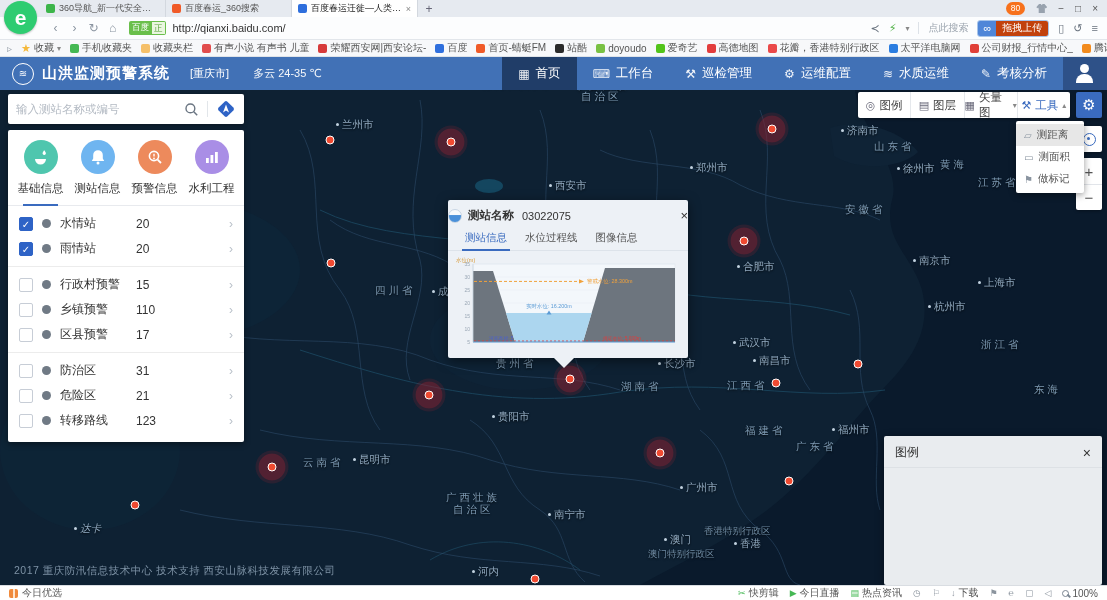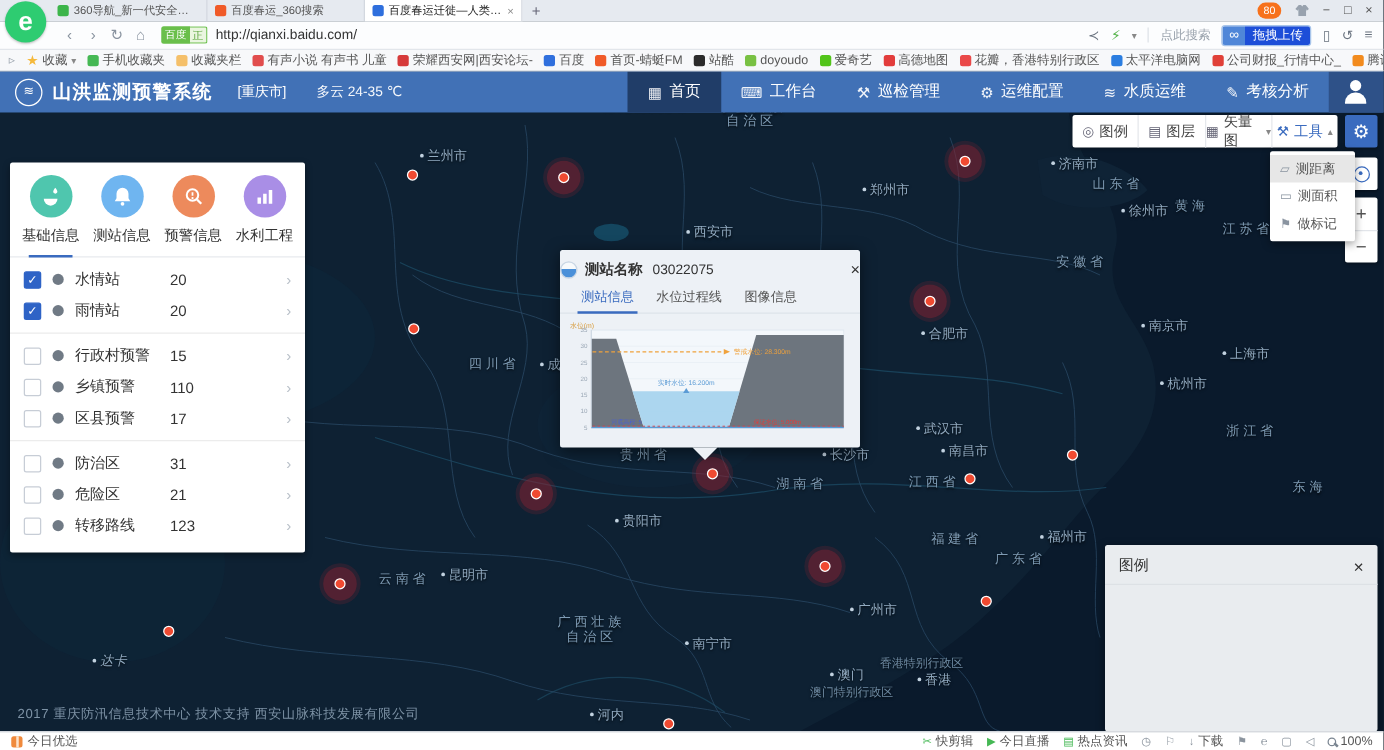--- a/index.html
+++ b/index.html
@@ -24,21 +24,21 @@
   .navg{width:19px;text-align:center;color:#8a94a0;font-size:12px}
   .sitebadge{display:flex;margin:0 7px;font-size:8.5px;line-height:12px}
   .sb1{background:#6abf4b;color:#fff;padding:0 3px;border-radius:2px 0 0 2px}
   .sb2{background:#eaf6e0;color:#58a23a;padding:0 2px;border:1px solid #6abf4b;border-left:0;border-radius:0 2px 2px 0}
   .url{color:#333;font-size:11px}
   .addr-right{margin-left:auto;display:flex;align-items:center;gap:9px;padding-right:9px;color:#68727e;font-size:11px}
   .vsep{width:1px;height:12px;background:#dde2e8}
   .searchhint{color:#9aa3ad;font-size:10px}
   .uploadwrap{display:flex;align-items:stretch;background:#d7e5f7;border:1px solid #a7c4ea;border-radius:3px;overflow:hidden;height:17px}
   .cloudbtn{background:#4f86d8;color:#fff;padding:0 5px;font-size:11px;display:flex;align-items:center}
-  .uploadtip{color:#fff;background:#1d4ed8;font-size:10px;padding:0 6px;display:flex;align-items:center}
+  .uploadtip{color:#fff;background:#c2410c;font-size:10px;padding:0 6px;display:flex;align-items:center}
   .bookmarks{position:absolute;top:40px;left:0;right:0;height:17px;background:#f7f8fa;border-bottom:1px solid #dfe3e8;display:flex;align-items:center;font-size:10px;color:#555;padding:0 7px;gap:9px;white-space:nowrap;overflow:hidden;z-index:38}
   .bm{display:flex;align-items:center;gap:3px;flex:0 0 auto}
   .bmi{width:9px;height:9px;border-radius:2px;flex:0 0 9px}
   .star{color:#f5b93c;font-size:11px}
   .magi{width:7px;height:7px;border:1.5px solid #7a8591;border-radius:50%;position:relative;display:inline-block}
   .magi:after{content:'';position:absolute;width:4px;height:1.5px;background:#7a8591;transform:rotate(45deg);right:-3px;bottom:-1px}
 
   
   .appheader{position:absolute;top:57px;left:0;right:0;height:33px;background:#4171b6;display:flex;align-items:center;color:#fff;z-index:30}
   .applogo{width:22px;height:22px;border:1.5px solid #fff;border-radius:50%;margin:0 8px 0 12px;display:flex;align-items:center;justify-content:center;font-size:10px}
@@ -173,21 +173,21 @@
         <path d="M330,130 C370,160 420,150 460,180 C500,205 540,195 575,215"></path>
       </g>
     </svg>
     <div id="maplabels">
         <span class="maplabel prov" style="left: 482px; top: -6px;">青海湖</span>
         <span class="maplabel" style="left: 520px; top: -6px;">西宁市</span>
         <span class="maplabel prov" style="left: 575px; top: -4px;">宁夏回族</span>
         <span class="maplabel prov" style="left: 581px; top: 7px;">自治区</span>
         <span class="maplabel" style="left: 336px; top: 35px;"><span class="citydot"></span>兰州市</span>
         <span class="maplabel" style="left: 549px; top: 96px;"><span class="citydot"></span>西安市</span>
-        <span class="maplabel" style="left: 690px; top: 62px;"><span class="citydot"></span>郑州市</span>
+        <span class="maplabel" style="left: 690px; top: 78px;"><span class="citydot"></span>郑州市</span>
         <span class="maplabel" style="left: 841px; top: 41px;"><span class="citydot"></span>济南市</span>
         <span class="maplabel prov" style="left: 874px; top: 57px;">山东省</span>
         <span class="maplabel" style="left: 897px; top: 79px;"><span class="citydot"></span>徐州市</span>
         <span class="maplabel prov" style="left: 978px; top: 93px;">江苏省</span>
         <span class="maplabel prov" style="left: 845px; top: 120px;">安徽省</span>
         <span class="maplabel" style="left: 913px; top: 171px;"><span class="citydot"></span>南京市</span>
         <span class="maplabel" style="left: 737px; top: 177px;"><span class="citydot"></span>合肥市</span>
         <span class="maplabel" style="left: 978px; top: 193px;"><span class="citydot"></span>上海市</span>
         <span class="maplabel" style="left: 928px; top: 217px;"><span class="citydot"></span>杭州市</span>
         <span class="maplabel prov" style="left: 981px; top: 255px;">浙江省</span>
@@ -393,20 +393,32 @@
           <span>水质运维</span>
         </div>
         <div class="navitem">
           <span class="navicon">✎</span>
           <span>考核分析</span>
         </div>
       </div>
     <div class="avatar"></div>
   </div>
 
+  <div class="sidebar-search">
+    <input class="sinput" placeholder="输入测站名称或编号" style="">
+    <svg width="15" height="15" viewBox="0 0 15 15">
+      <circle cx="6.4" cy="6.4" r="4.4" fill="none" stroke="#6a7582" stroke-width="1.4"></circle>
+      <line x1="9.8" y1="9.8" x2="13.2" y2="13.2" stroke="#6a7582" stroke-width="1.5"></line>
+    </svg>
+    <span class="ssep"></span>
+    <svg width="20" height="20" viewBox="0 0 20 20">
+      <rect x="3.8" y="3.8" width="12.4" height="12.4" rx="2" fill="#2e63c6" transform="rotate(45 10 10)"></rect>
+      <path d="M10 5.6 L13 13.4 L10 11.4 L7 13.4 Z" fill="#fff"></path>
+    </svg>
+  </div>
 
   <div class="sidebar-panel">
     <div class="cattabs" id="cattabs">
         <div class="cattab active">
           <div class="cicon" style="background: rgb(79, 198, 174);">
             <svg width="19" height="19" viewBox="0 0 19 19">
               <path d="M4 11a5.5 5.5 0 0 0 11 0z" fill="#fff"></path>
               <path d="M13.2 2.2c1.9 2.4 2.6 4 .1 4.8-2.6-.8-1.9-2.4-.1-4.8z" fill="#fff"></path>
             </svg>
           </div>

